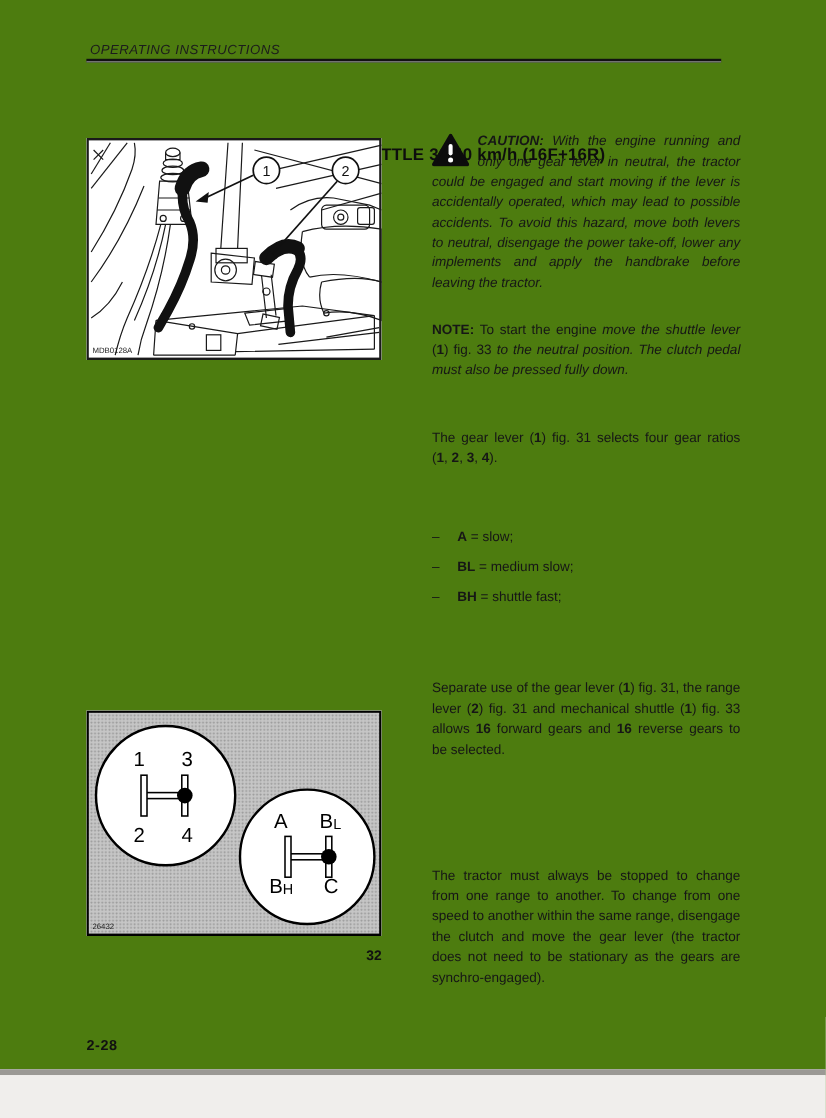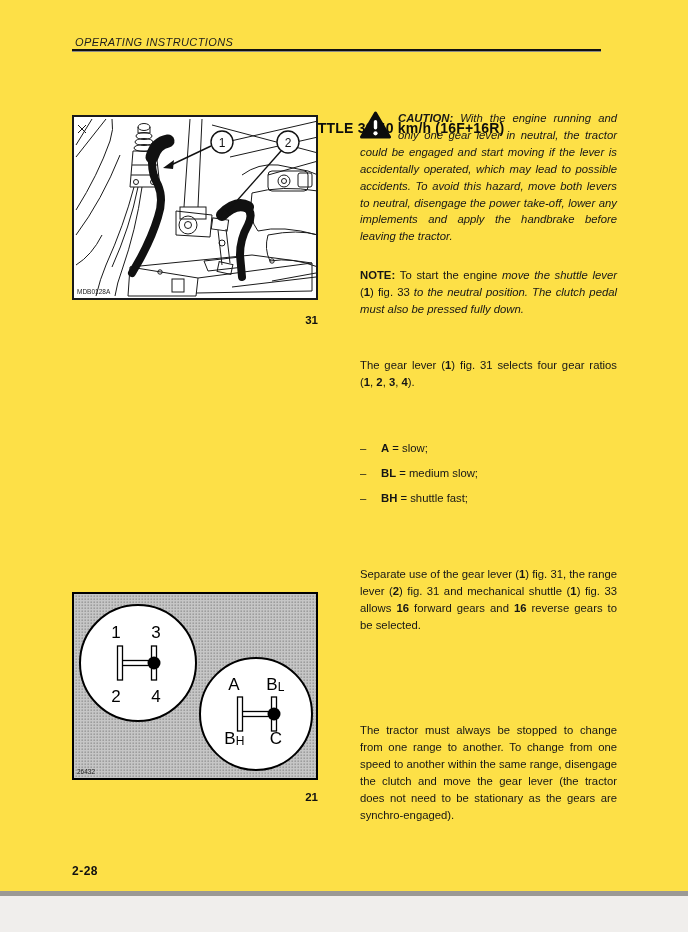--- a/index.html
+++ b/index.html
@@ -1,21 +1,21 @@
 <!DOCTYPE html>
 <html><head>
 <meta charset="utf-8">
 <style>
   html,body{margin:0;padding:0;}
   body{
     width:688px;height:932px;position:relative;overflow:hidden;
     background:#ffffff;font-family:"Liberation Sans",sans-serif;color:#141414;
   }
   
-  .page{position:absolute;left:0;top:0;width:688px;height:891px;background:#fde047;}
+  .page{position:absolute;left:0;top:0;width:688px;height:891px;background:#4d7c0f;}
   .hdr{position:absolute;left:75px;top:36px;font-size:11px;font-style:italic;letter-spacing:.4px;color:#1c1c1c;}
   .hdr-rule{position:absolute;left:72px;top:49px;width:529px;height:2px;background:#111;border-bottom:1px solid #8a8a8a;}
   .title{position:absolute;left:0;width:688px;text-align:center;font-weight:bold;font-size:14px;letter-spacing:.2px;color:#0d0d0d;white-space:pre-wrap;}
   .title.l1{top:70px;} .title.l2{top:109px;margin-top:11px;}
   .figbox{position:absolute;background:#fff;}
   .fig31{left:72px;top:115px;width:246px;height:185px;}
   .fig32{left:72px;top:592px;width:246px;height:188px;}
   .fignum{position:absolute;width:246px;text-align:right;font-weight:bold;font-size:11.5px;color:#111;}
   .fig31num{left:72px;top:314px;} .fig32num{left:72px;top:791px;}
   .footer-num{position:absolute;left:72px;top:836px;font-weight:bold;font-size:12px;letter-spacing:.5px;color:#111;margin-top:28px;}
@@ -115,21 +115,20 @@
         <line x1="209" y1="36" x2="154" y2="98" stroke="#111" stroke-width="1.4"></line>
         <polygon points="148,105 152,94 159,100" fill="#111"></polygon>
         <circle cx="150" cy="27" r="11" fill="#fff" stroke="#111" stroke-width="1.4"></circle>
         <text x="150" y="31.5" text-anchor="middle" font-size="12" fill="#111">1</text>
         <circle cx="216" cy="27" r="11" fill="#fff" stroke="#111" stroke-width="1.4"></circle>
         <text x="216" y="31.5" text-anchor="middle" font-size="12" fill="#111">2</text>
       </g>
       <text x="5" y="179" font-size="6.5" fill="#222">MDB0128A</text>
     </svg>
   </div>
-  <div class="fignum fig31num">31</div>
 
   <div class="figbox fig32">
     <svg width="246" height="188" viewBox="0 0 246 188">
       <defs>
         <pattern id="ht" width="3" height="3" patternUnits="userSpaceOnUse">
           <rect width="3" height="3" fill="#c6c6c6"></rect>
           <circle cx="1.2" cy="1.2" r="0.85" fill="#9b9b9b"></circle>
         </pattern>
       </defs>
       <rect x="1" y="1" width="244" height="186" fill="url(#ht)" stroke="#000" stroke-width="2"></rect>
@@ -155,21 +154,21 @@
         <text x="162" y="98" text-anchor="middle" font-size="17" fill="#000">A</text>
         <text x="200" y="98" text-anchor="middle" font-size="17" fill="#000">B</text>
         <text x="209" y="99" text-anchor="middle" font-size="12" fill="#000">L</text>
         <text x="158" y="152" text-anchor="middle" font-size="17" fill="#000">B</text>
         <text x="168" y="153" text-anchor="middle" font-size="12" fill="#000">H</text>
         <text x="204" y="152" text-anchor="middle" font-size="17" fill="#000">C</text>
       </g>
       <text x="5" y="182" font-size="6.5" fill="#222">26432</text>
     </svg>
   </div>
-  <div class="fignum fig32num">21</div>
+  <div class="fignum fig32num">32</div>
 
   <div class="rc-block" style="top:110px">
     <span class="warn-icon">
       <svg width="31" height="28" viewBox="0 0 31 28">
         <path d="M15.5,2 L29.5,26 L1.5,26 Z" fill="#0c0c0c" stroke="#0c0c0c" stroke-width="3" stroke-linejoin="round"></path>
         <rect x="13.8" y="9" width="3.4" height="9.5" rx="1.7" fill="#fff"></rect>
         <circle cx="15.5" cy="22.3" r="2.1" fill="#fff"></circle>
       </svg>
     </span><span><span class="seg-bi">CAUTION: </span><span class="seg-i">With the engine running and only one gear lever in neutral, the tractor could be engaged and start moving if the lever is accidentally operated, which may lead to possible accidents. To avoid this hazard, move both levers to neutral, disengage the power take-off, lower any implements and apply the handbrake before leaving the tractor.</span></span>
   </div>

